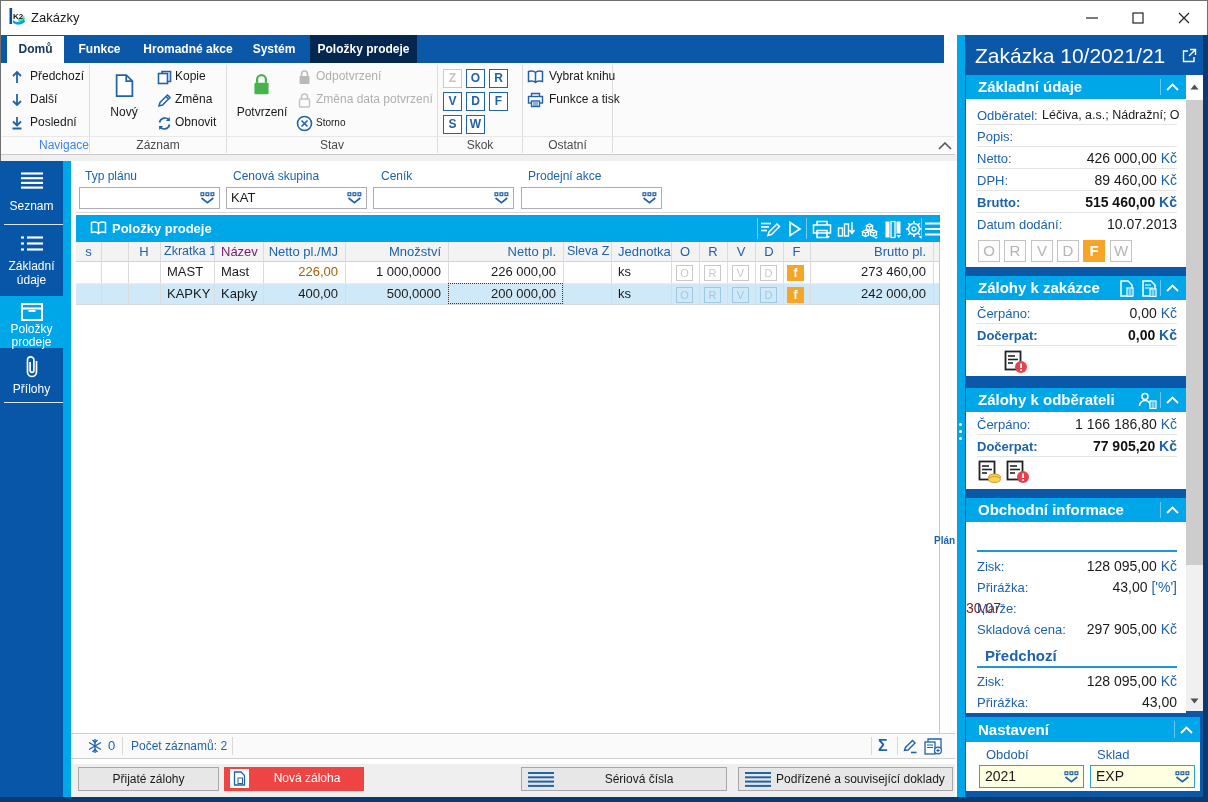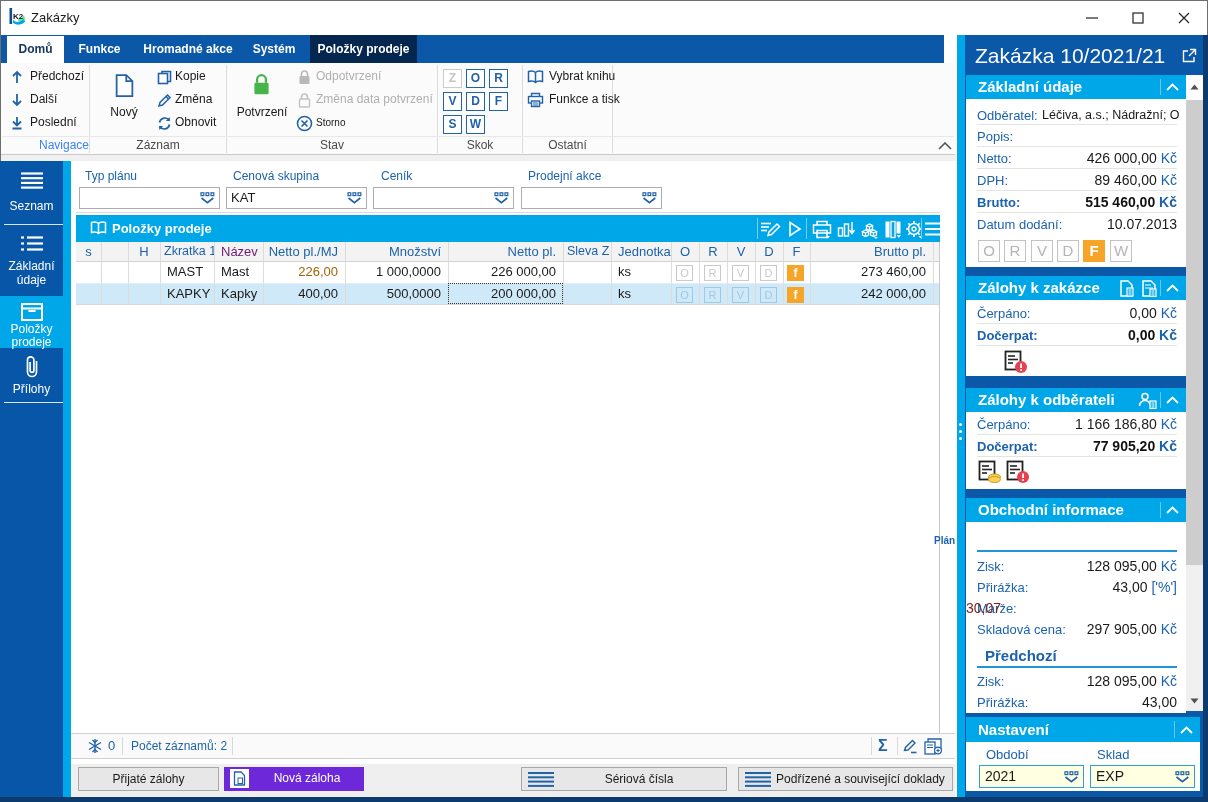--- a/index.html
+++ b/index.html
@@ -396,21 +396,21 @@
     <rect x="1" y="4" width="10" height="12" fill="#fff" stroke="#2263a8" stroke-width="1.3"></rect>
     <path d="M4 4 V1 H17 V13 H11" fill="none" stroke="#2263a8" stroke-width="1.3"></path>
     <line x1="3" y1="7" x2="9" y2="7" stroke="#2263a8" stroke-width="1"></line>
     <line x1="3" y1="9.5" x2="9" y2="9.5" stroke="#2263a8" stroke-width="1"></line>
     <circle cx="14" cy="12.5" r="3.4" fill="#fff" stroke="#2263a8" stroke-width="1.2"></circle>
     <path d="M14 10.8 V14.2 M12.3 12.5 H15.7" stroke="#2263a8" stroke-width="1.2"></path>
   </svg>
 
 <div class="a" style="left:71px;top:764px;width:884px;height:33px;background:#efefef;"></div>
 <div class="a btn" style="left:78px;top:767px;width:141px;height:24px;line-height:22px;">Přijaté zálohy</div>
-<div class="a" style="left:224px;top:767px;width:140px;height:24px;background:#6d28d9;">
+<div class="a" style="left:224px;top:767px;width:140px;height:24px;background:#ef4444;">
   <div class="a" style="left:6px;top:2px;width:19px;height:19px;background:#fff;"></div>
   <svg class="a" style="left:9px;top:4px;" width="13" height="15" viewBox="0 0 13 15">
       <path d="M1.5 1 H8 L11.5 4.5 V14 H1.5 Z" fill="none" stroke="#2263a8" stroke-width="1.3"></path>
       <rect x="5" y="7" width="4.5" height="5.5" fill="none" stroke="#2263a8" stroke-width="1"></rect>
     </svg>
   <div class="a" style="left:25px;top:0;width:116px;text-align:center;line-height:23px;font-size:12px;color:#fff;">Nová záloha</div>
 </div>
 <div class="a btn" style="left:521px;top:767px;width:206px;height:24px;line-height:22px;padding-left:30px;">
   <svg class="a" style="left:6px;top:3px;" width="26" height="17" viewBox="0 0 26 17">
       <g stroke="#2263a8" stroke-width="2">

